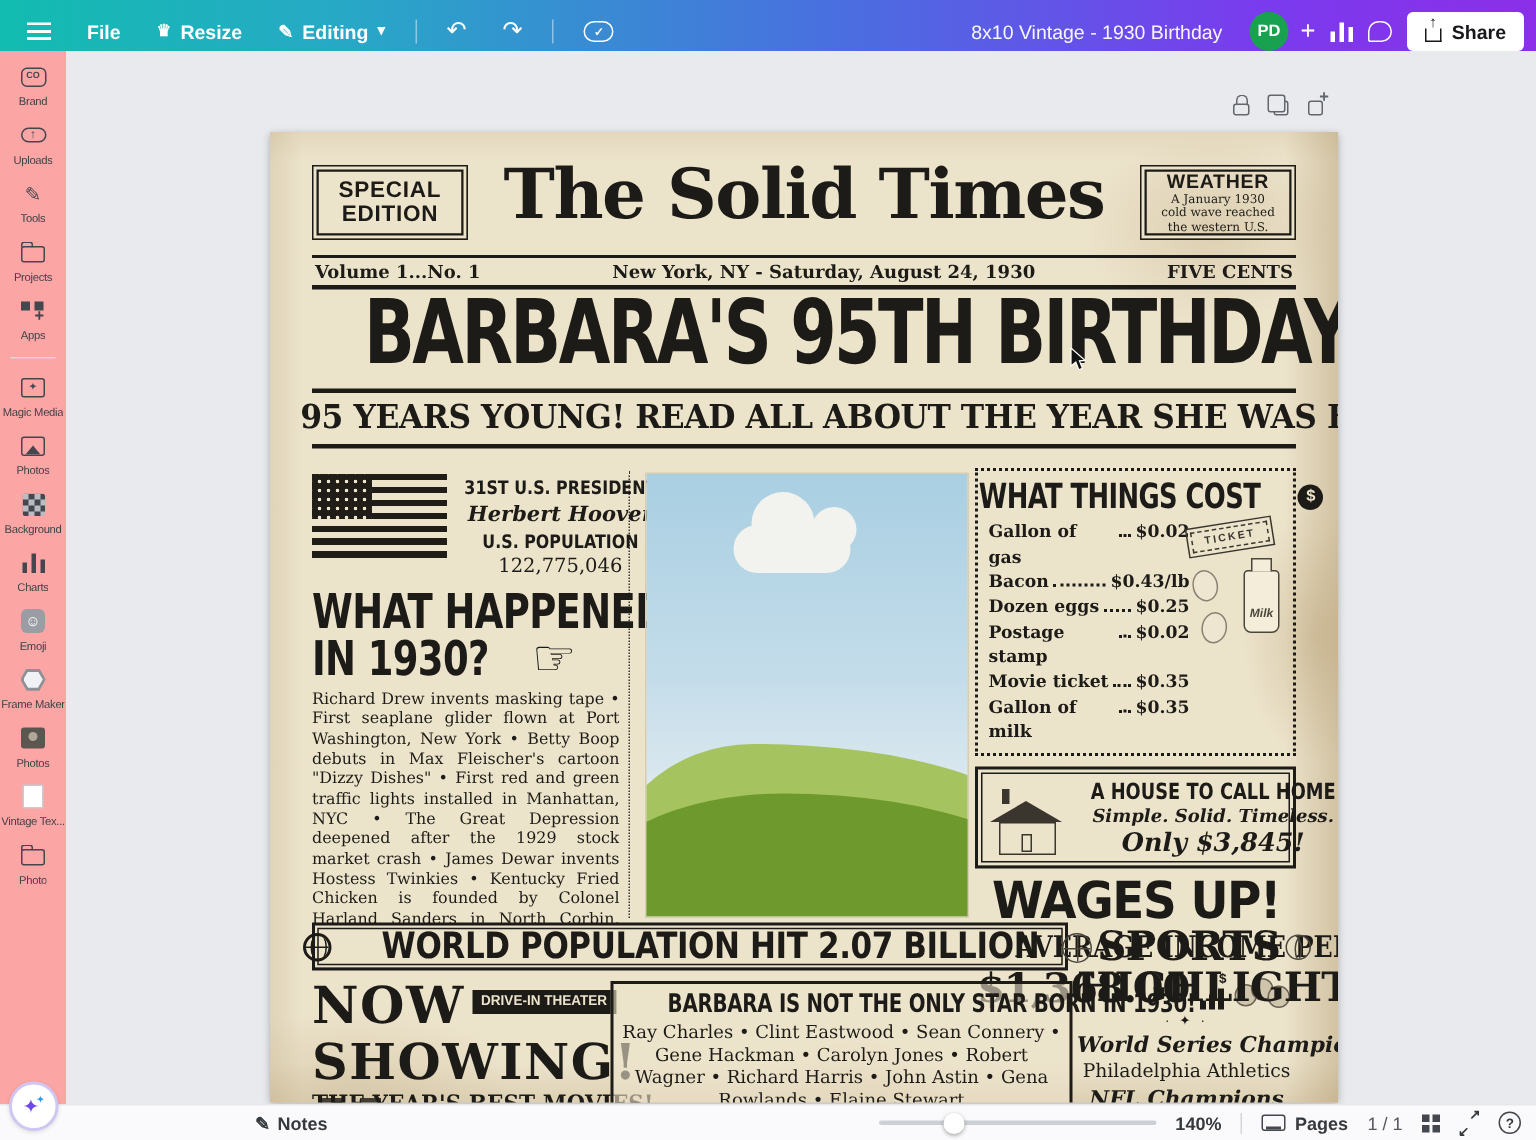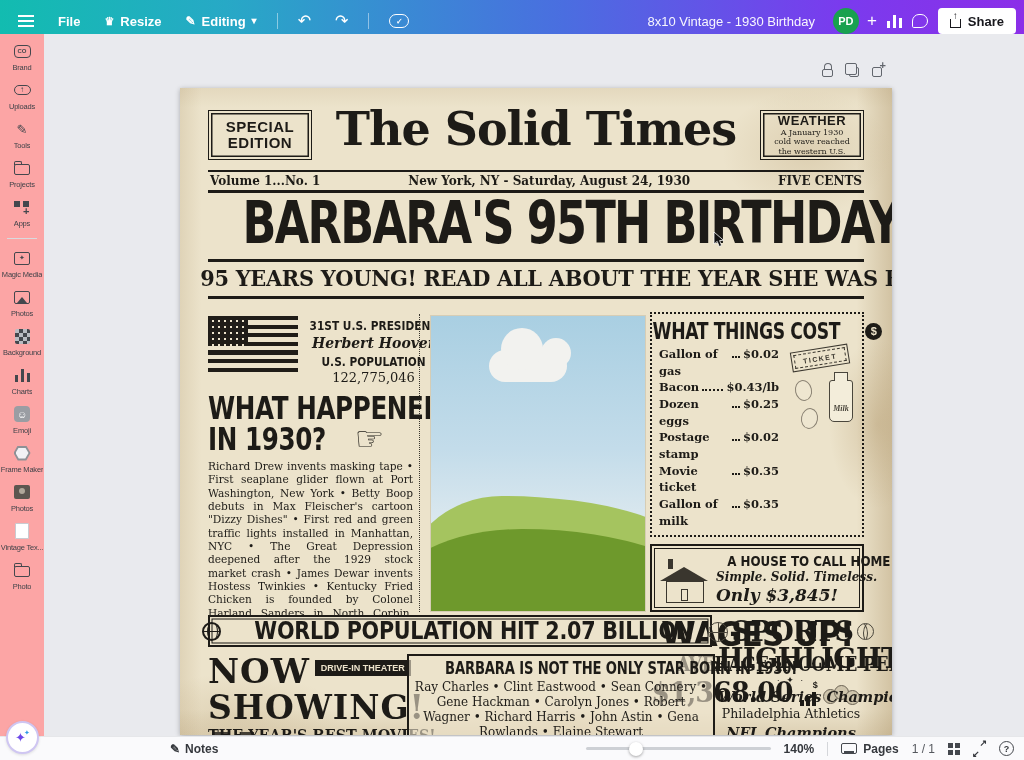--- a/index.html
+++ b/index.html
@@ -202,48 +202,48 @@
     border-radius:45% 65% 0 0 / 90% 95% 0 0; }
 
   
   .col-right { position:absolute; left:470px; top:224px; width:214px; }
   .cost-box { border:2.5px dotted #1d1b17; padding:5px 7px 6px; }
   .cost-title { display:flex; align-items:center; justify-content:center; gap:5px; }
   .cost-title .scale { font-size:21px; font-weight:700; transform:scale(.82,1.1); white-space:nowrap;
     font-family:"DejaVu Sans",sans-serif; letter-spacing:-.5px; }
   .dollar-circ { width:17px; height:17px; border-radius:50%; background:#1d1b17; color:#ece3cb;
     display:flex; align-items:center; justify-content:center; font-size:11px; font-weight:700; flex:0 0 auto; }
-  .cost-body { display:flex; gap:14px; margin-top:3px; }
+  .cost-body { display:flex; gap:0; margin-top:3px; }
   .cost-list { flex:1; }
   .cost-row { display:flex; align-items:baseline; font-size:11.5px; font-weight:700; line-height:1.45; }
   .leader { flex:1; border-bottom:2px dotted #1d1b17; margin:0 3px 2px; min-width:8px; }
   .cost-art { width:62px; position:relative; flex:0 0 auto; }
   .ticket { position:absolute; left:-2px; top:2px; width:58px; height:20px; border:1.5px solid #3a362e;
     transform:rotate(-9deg); display:flex; align-items:center; justify-content:center; }
   .ticket::after { content:""; position:absolute; inset:2px; border:1px dashed #3a362e; }
   .ticket .tl { font-size:7px; letter-spacing:1.5px; font-weight:700; color:#3a362e; }
   .egg { position:absolute; width:17px; height:21px; border-radius:50%; background:#eee6d0;
     border:1px solid #8a8273; }
   .egg.e1 { left:2px; top:34px; transform:rotate(-12deg); }
   .egg.e2 { left:8px; top:62px; transform:rotate(10deg); }
   .milk { position:absolute; right:2px; top:34px; width:24px; height:42px; border:1.5px solid #4a463c;
-    border-radius:3px 3px 5px 5px; background:#f3edda; display:flex; align-items:flex-end; justify-content:center;font-family:Liberation Serif, serif; }
+    border-radius:3px 3px 5px 5px; background:#f3edda; display:flex; align-items:flex-end; justify-content:center; }
   .milk::before { content:""; position:absolute; left:50%; top:-9px; transform:translateX(-50%);
     width:12px; height:8px; border:1.5px solid #4a463c; border-bottom:none; background:#f3edda; }
   .milk .ml { font-size:8px; font-style:italic; font-weight:700; color:#4a463c; margin-bottom:8px; }
   .house-box { margin-top:7px; border:2px solid #1d1b17; box-shadow:inset 0 0 0 2px #ece3cb, inset 0 0 0 3px #1d1b17;
     padding:5px 6px; display:flex; align-items:center; gap:6px; height:68px; }
   .house { position:relative; width:52px; height:50px; flex:0 0 auto; }
   .house::before { content:""; position:absolute; left:2px; top:14px; width:0; height:0;
     border-left:24px solid transparent; border-right:24px solid transparent; border-bottom:14px solid #3a362e; }
   .house::after { content:""; position:absolute; left:8px; top:28px; width:36px; height:20px;
     border:1.5px solid #3a362e; background:#ece3cb; }
   .house .chim { position:absolute; left:10px; top:6px; width:5px; height:10px; background:#3a362e; }
   .house .door { position:absolute; left:23px; top:36px; width:7px; height:12px; border:1px solid #3a362e; z-index:2; }
-  .house-txt { flex:1; line-height:1.2; }
+  .house-txt { flex:1; text-align:center; line-height:1.2; }
   .house-txt .t1 { font-size:13.5px; font-weight:700; display:inline-block; transform:scale(.88,1.1);
     white-space:nowrap; font-family:"DejaVu Sans",sans-serif; }
   .house-txt .t2 { font-size:12px; font-weight:700; font-style:italic; }
   .house-txt .t3 { font-size:17px; font-weight:700; font-style:italic; margin-top:1px; }
   .wages { text-align:center; margin-top:5px; line-height:1; }
   .wages .w1 { font-size:34px; font-weight:700; letter-spacing:-1px; font-family:"DejaVu Sans",sans-serif;
     display:inline-block; transform:scaleX(.92); white-space:nowrap; }
   .wages .w2 { margin-top:3px; }
   .wages .w2 .scale { font-size:20px; font-weight:700; transform:scaleX(.84); white-space:nowrap; }
   .wages .w3 { display:flex; align-items:flex-end; justify-content:center; gap:7px; margin-top:5px; }

